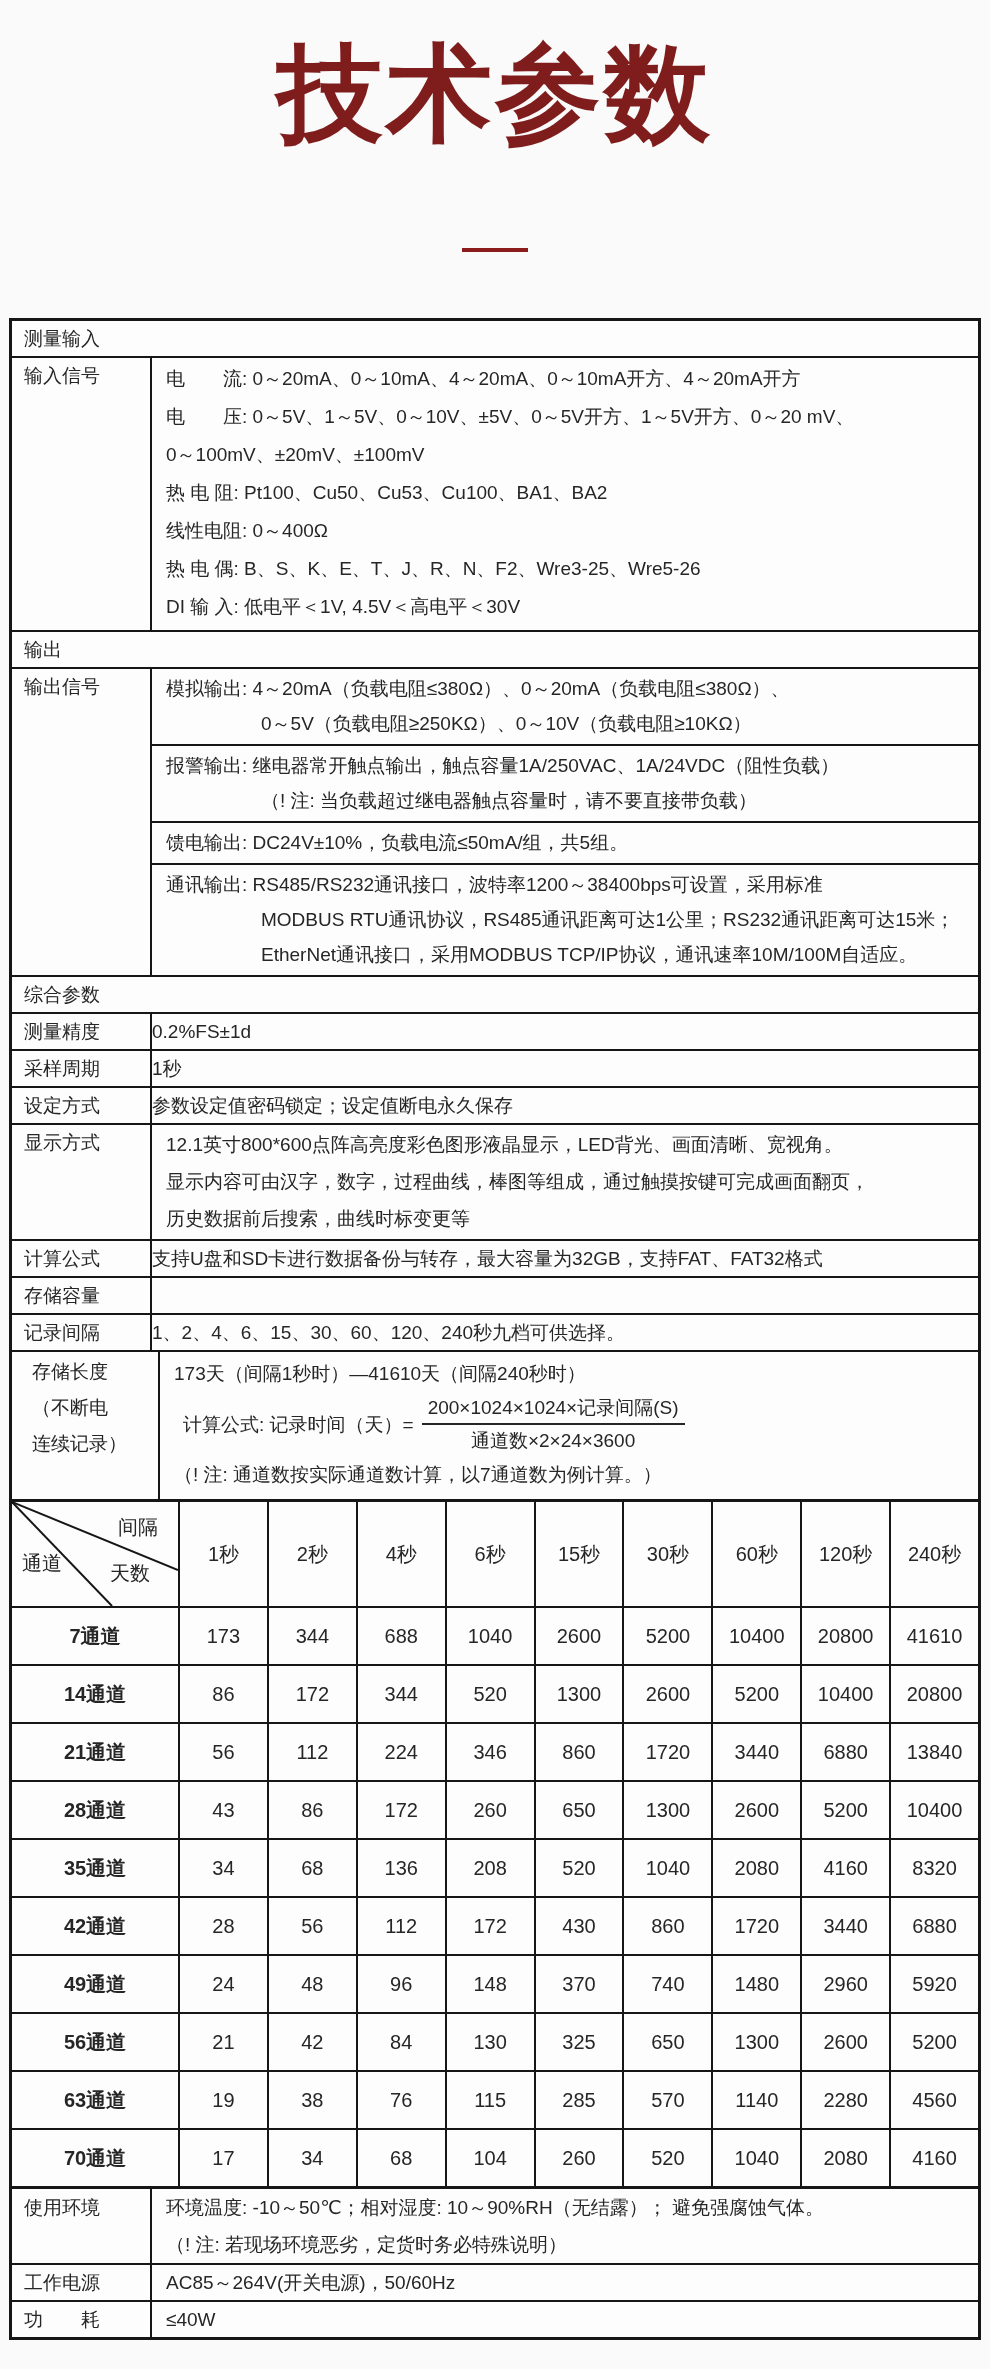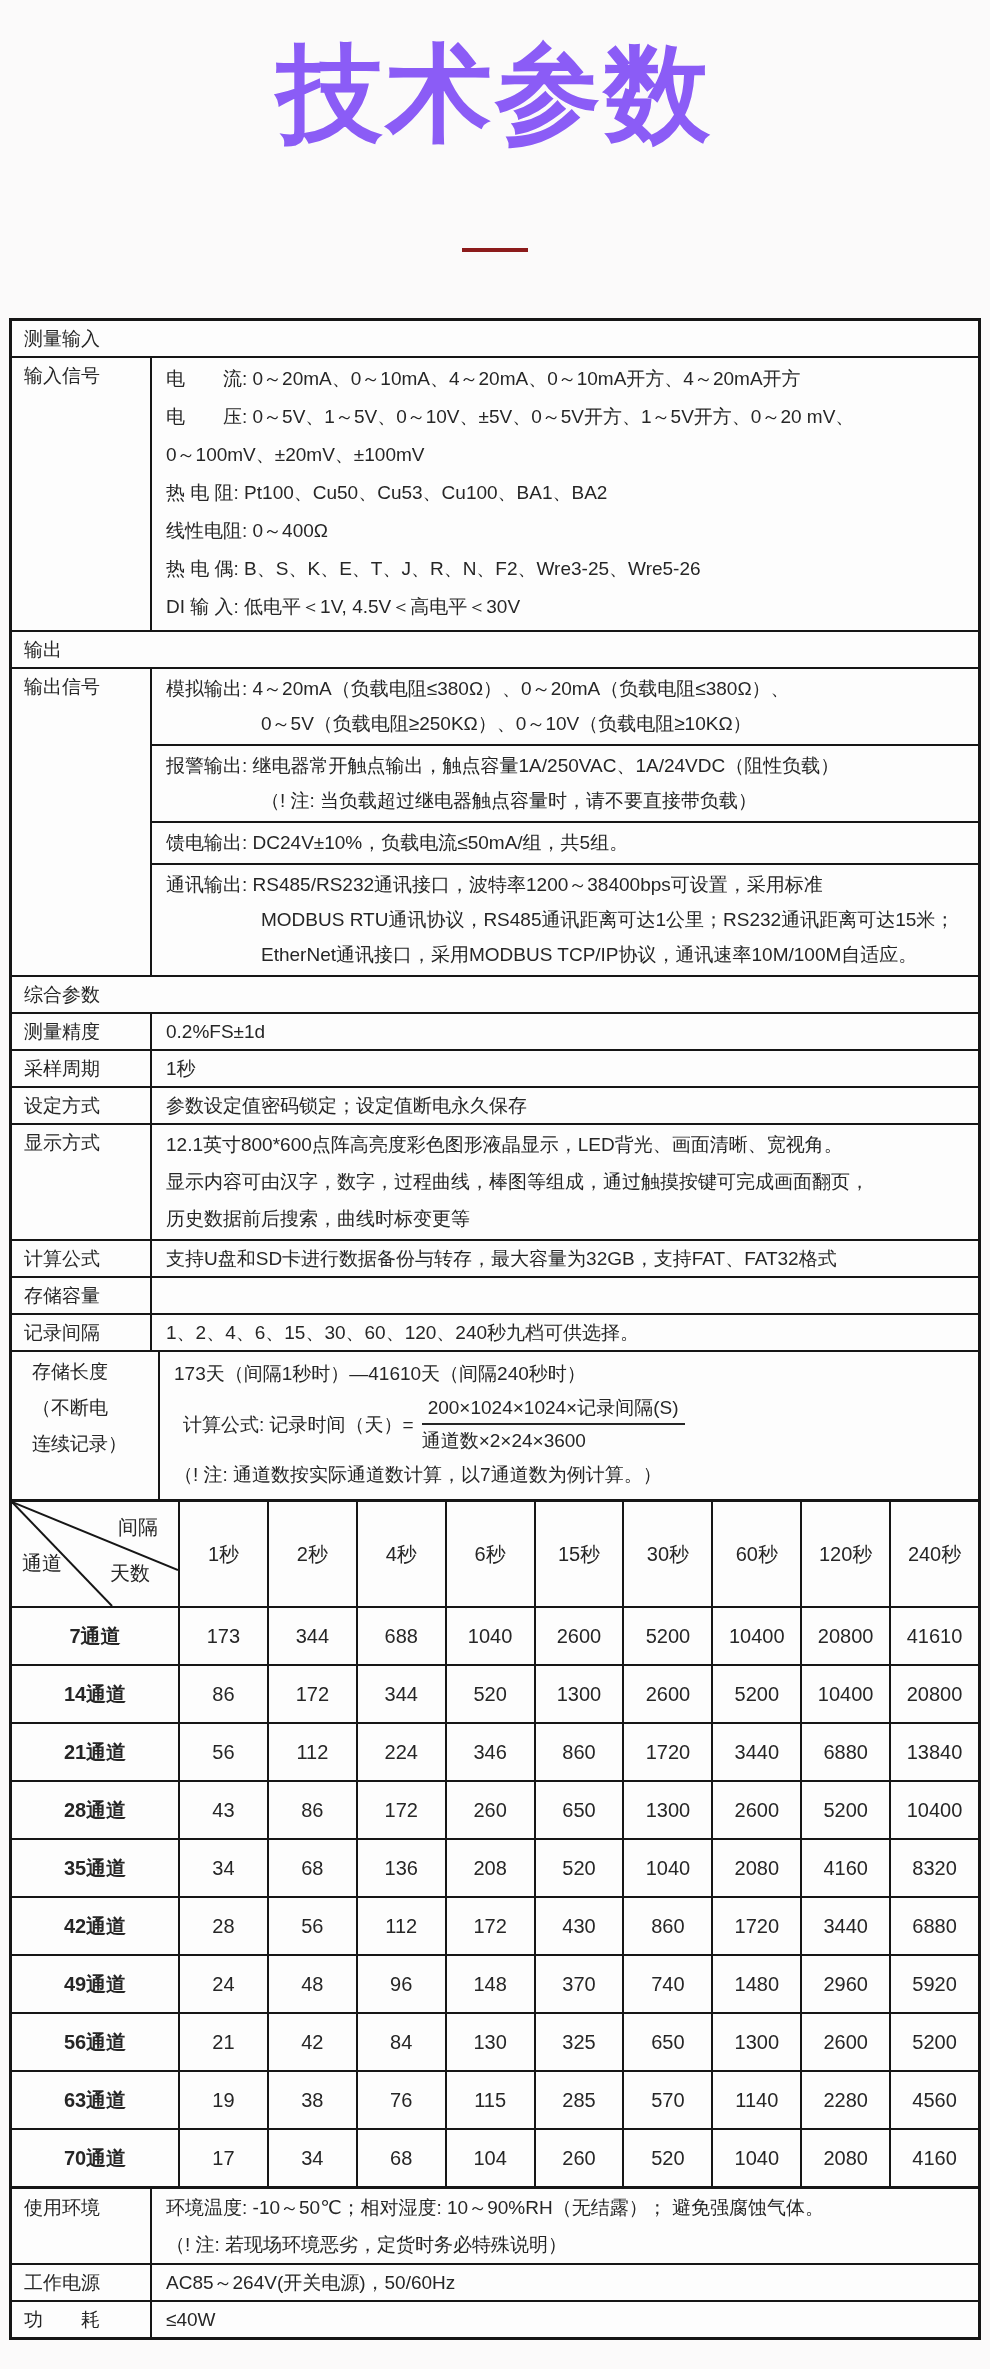--- a/index.html
+++ b/index.html
@@ -10,21 +10,21 @@
     font-family:"Liberation Sans","DejaVu Sans",sans-serif;
   }
   .page{width:990px;}
   .title{
     font-size:106px;
     font-weight:bold;
     text-align:center;
     line-height:1.34;
     letter-spacing:3px;
     margin:22px 0 0;
-    color:#8b5cf6;
+    color:#7f1d1d;
   }
   .divider{
     width:66px;height:4px;
     margin:84px auto 0;
     background:#8c1b1b;
   }
   
   .tbl{
     margin:66px 9px 0;
     border:3px solid #161616;
@@ -33,35 +33,35 @@
   }
   .row{display:flex;border-top:2px solid #161616;}
   .row:first-child{border-top:none;}
   .sec{flex:1;line-height:35px;padding-left:12px;white-space:nowrap;}
   .lbl{
     flex:none;width:124px;
     border-right:2px solid #161616;
     padding:0 2px 0 12px;
     line-height:35px;
   }
-  .val{flex:1;padding-left:14px;line-height:35px;white-space:nowrap;}
+  .val{flex:1;line-height:35px;white-space:nowrap;}
   .line{line-height:38px;white-space:nowrap;}
   .cont{padding-left:95px;}
   .row-input .val{padding:2px 0 4px 14px;}
   .row-output .val{padding:0;}
   .row-output .sub{border-top:2px solid #161616;padding:2px 0 3px 14px;}
   .row-output .sub:first-child{border-top:none;}
   .row-output .line{line-height:35px;}
   .row-display .val{padding:1px 0 2px 14px;}
   .row-display .line{line-height:37px;}
   .row-storage .val{padding:4px 0 6px 14px;}
   .row-storage .line{line-height:36px;}
   .row-storage .lbl{padding-top:2px;margin-left:8px;}
   .formula{display:flex;align-items:center;margin:3px 9px 4px;}
-  .frac{display:inline-block;text-align:left;margin-left:8px;}
+  .frac{display:inline-block;text-align:center;margin-left:8px;}
   .frac .num{display:block;border-bottom:2px solid #262626;padding:0 6px 3px;line-height:25px;}
   .frac .den{display:block;padding-top:3px;line-height:25px;}
   
   .ctbl{
     margin:-3px 9px 0;
     border:3px solid #161616;
     background:#fdfdfd;
   }
   .chead{display:flex;}
   .corner{flex:none;width:166px;height:83px;position:relative;}

